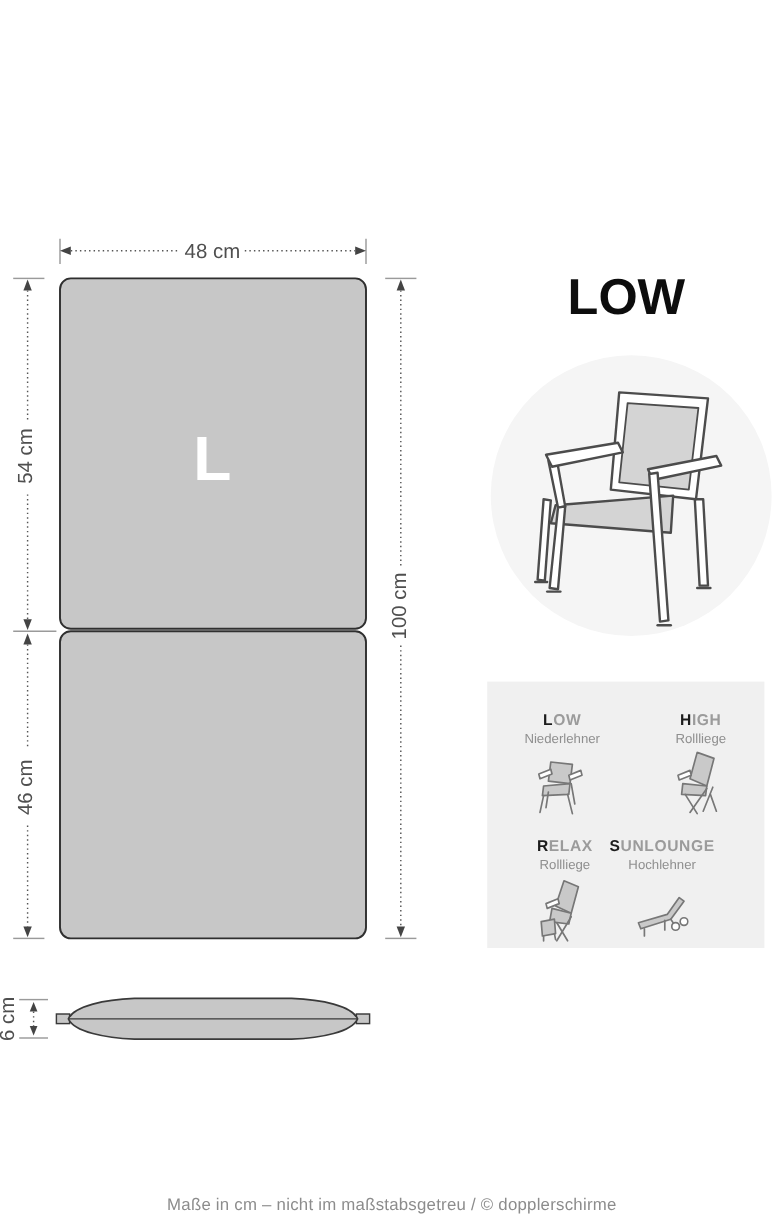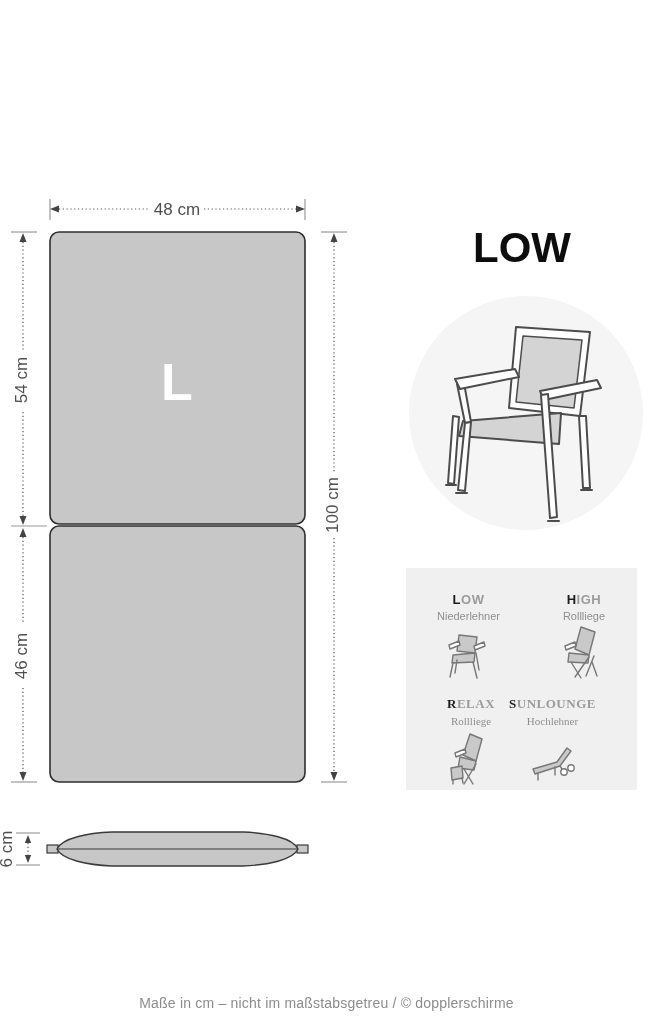--- a/index.html
+++ b/index.html
@@ -73,21 +73,21 @@
   }
   
   .variants-panel {
     position: absolute;
     left: 406px; top: 568px;
     width: 231px; height: 222px;
     background: #f0f0f0;
     padding-top: 24px;
   }
   .variants-row { display: flex; justify-content: space-around; }
-  .variants-row.row2 { justify-content: center; gap: 14px; margin-top: 12px; font-family: Liberation Serif, serif; }
+  .variants-row.row2 { justify-content: center; gap: 14px; margin-top: 12px; }
   .variant { text-align: center; }
   .v-code {
     font-size: 13px;
     font-weight: bold;
     letter-spacing: 0.5px;
     color: #9b9b9b;
     white-space: nowrap;
   }
   .v-code .v-first { color: #1c1c1c; }
   .v-name {

